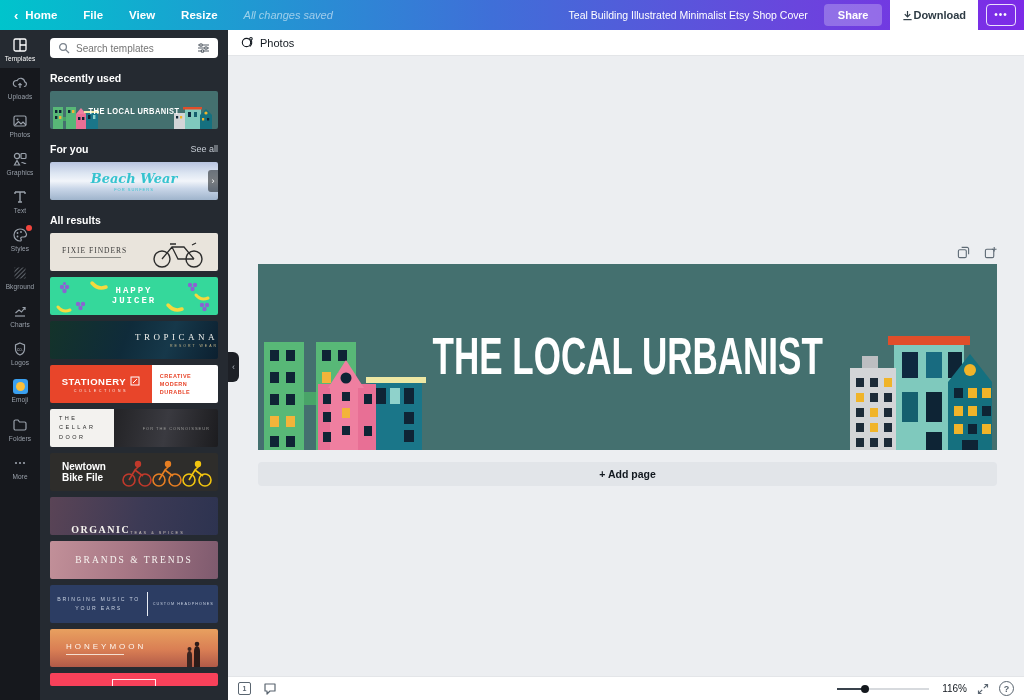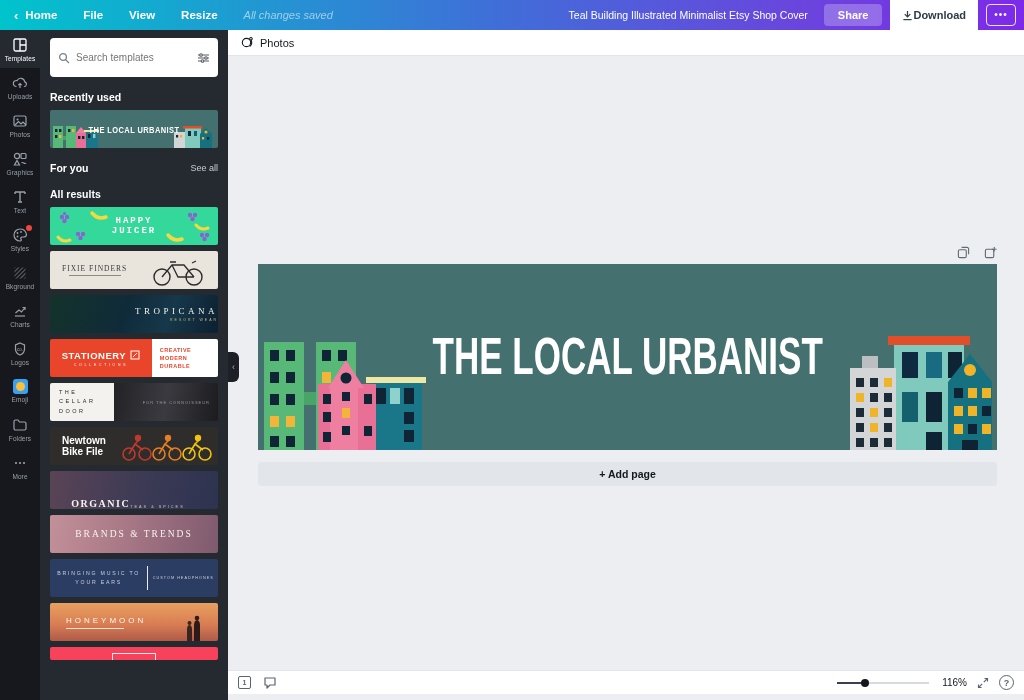--- a/index.html
+++ b/index.html
@@ -29,21 +29,21 @@
     color:#9aa1ab; cursor:pointer; position:relative; }
   .ib-item.active { background:var(--panel-bg,#252a31); color:#fff; }
   .ib-item .lbl { font-size:6.5px; letter-spacing:0.1px; }
   .ib-item svg { display:block; }
   .notif-dot { position:absolute; top:5px; right:8px; width:6px; height:6px; border-radius:50%; background:#f2453d; }
   .emoji-chip { width:15px; height:15px; border-radius:3px; background:#3aa0f0; display:flex; align-items:center; justify-content:center; }
   .emoji-face { width:9px; height:9px; border-radius:50%; background:#fbbf3b; }
 
   
   .panel { position:absolute; top:30px; left:40px; width:188px; bottom:0; background:var(--panel-bg,#252a31); padding:8px 10px; overflow:hidden; }
-  .searchbox { width:168px; height:39px; background:#fff; border-radius:4px; display:flex; align-items:center; padding:0 8px; gap:6px; }
+  .searchbox { width:168px; height:20px; background:#fff; border-radius:4px; display:flex; align-items:center; padding:0 8px; gap:6px; }
   .searchbox input { border:none; outline:none; flex:1; font-size:10px; color:#333; font-family:"Liberation Sans",sans-serif; min-width:0; }
   .sec-row { display:flex; align-items:center; justify-content:space-between; margin:14px 0 7px 0; }
   .sec-label { font-size:10.5px; font-weight:bold; color:#fff; }
   .see-all { font-size:9px; color:#c6ccd4; cursor:pointer; }
   .thumb { width:168px; height:38px; border-radius:2px; overflow:hidden; position:relative; margin-bottom:6px; cursor:pointer; }
 
   
   .t-urbanist { background:var(--design-teal,#44706f); display:flex; align-items:center; justify-content:center; }
   .t-urbanist .mini-title { color:#fff; font-size:7.5px; font-weight:bold; letter-spacing:0.4px; transform:scaleY(1.3); z-index:2; }
   .t-urbanist svg { position:absolute; bottom:0; }
@@ -137,21 +137,21 @@
   .design { position:absolute; top:208px; left:30px; width:739px; height:186px; background:var(--design-teal,#44706f); overflow:hidden; cursor:pointer; }
   .design .left-bldgs { position:absolute; left:0; bottom:0; }
   .design .right-bldgs { position:absolute; right:0; bottom:0; }
   .design-title { position:absolute; inset:0; display:flex; align-items:center; justify-content:center; }
   .design-title span { color:#fff; font-size:50px; font-weight:bold; white-space:nowrap; transform:scale(0.70,1.02); letter-spacing:0; }
 
   .add-page { position:absolute; top:406px; left:30px; width:739px; height:24px; background:#e2e5e9; border:none; border-radius:4px;
     font-size:10.5px; font-weight:bold; color:#12181f; cursor:pointer; font-family:"Liberation Sans",sans-serif; }
 
   
-  .statusbar { position:absolute; bottom:6px; left:0; right:0; height:24px; background:#fff; border-top:1px solid #e3e5e8;
+  .statusbar { position:absolute; bottom:0; left:0; right:0; height:24px; background:#fff; border-top:1px solid #e3e5e8;
     display:flex; align-items:center; justify-content:space-between; padding:0 10px; }
   .sb-left { display:flex; align-items:center; gap:12px; }
   .page-badge { width:13px; height:13px; border:1.3px solid #5a6570; border-radius:2px; font-size:7px; color:#5a6570;
     display:flex; align-items:center; justify-content:center; font-weight:bold; cursor:pointer; }
   .sb-right { display:flex; align-items:center; gap:10px; }
   .zoom-slider { display:flex; align-items:center; width:92px; height:12px; position:relative; cursor:pointer; }
   .zs-track-filled { height:2px; background:#39424c; width:28px; }
   .zs-track-rest { height:2px; background:#d7dade; flex:1; }
   .zs-knob { position:absolute; left:24px; top:2px; width:8px; height:8px; border-radius:50%; background:#14181d; }
   .zoom-value { font-size:10px; color:#12181f; min-width:28px; text-align:right; }
@@ -342,23 +342,41 @@
         <rect x="152" y="19" width="2.2" height="2.5" fill="#f0b429"></rect>
           <rect x="157" y="19" width="2.2" height="2.5" fill="#0f2435"></rect>
       </svg>
       <span class="mini-title">THE LOCAL URBANIST</span>
     </div>
 
     <div class="sec-row">
       <span class="sec-label">For you</span>
       <span class="see-all">See all</span>
     </div>
+    <div class="thumb t-beach">
+      <span class="script">Beach Wear</span>
+      <span class="sub">FOR SURFERS</span>
+      <span class="beach-next">›</span>
+    </div>
 
     <div class="sec-row">
       <span class="sec-label">All results</span>
+    </div>
+
+    <div class="thumb t-fixie">
+      <div class="tx">
+        <div class="title">FIXIE FINDERS</div>
+        <div class="rule"></div>
+      </div>
+      <svg width="66" height="30" viewBox="0 0 66 30">
+        <circle cx="16" cy="20" r="8" fill="none" stroke="#2c2c2c" stroke-width="1.4"></circle>
+        <circle cx="48" cy="20" r="8" fill="none" stroke="#2c2c2c" stroke-width="1.4"></circle>
+        <path d="M16 20L26 8h12l10 12M26 8l6 12h16M32 20L26 8" fill="none" stroke="#2c2c2c" stroke-width="1.3"></path>
+        <path d="M24 5h6M46 6l4-2" stroke="#2c2c2c" stroke-width="1.3"></path>
+      </svg>
     </div>
 
     <div class="thumb t-juicer">
       <svg width="168" height="38" viewBox="0 0 168 38">
         <g fill="#8a63d2">
             <circle cx="12" cy="10" r="2.2"></circle>
             <circle cx="17" cy="10" r="2.2"></circle>
             <circle cx="14.5" cy="14" r="2.2"></circle>
             <circle cx="14.5" cy="6.5" r="1.6"></circle>
           </g>
@@ -377,33 +395,20 @@
             <circle cx="157" cy="28" r="2.2"></circle>
             <circle cx="154.5" cy="32" r="2.2"></circle>
           </g>
         <path d="M42 6q6 7 14 4" stroke="#f5d93e" stroke-width="3.5" fill="none" stroke-linecap="round"></path>
         <path d="M118 28q6 7 14 4" stroke="#f5d93e" stroke-width="3.5" fill="none" stroke-linecap="round"></path>
         <path d="M8 30q5 6 12 3" stroke="#f5d93e" stroke-width="3" fill="none" stroke-linecap="round"></path>
         <path d="M146 18q5 6 12 3" stroke="#f5d93e" stroke-width="3" fill="none" stroke-linecap="round"></path>
       </svg>
       <span class="ln">HAPPY</span>
       <span class="ln">JUICER</span>
-    </div>
-
-    <div class="thumb t-fixie">
-      <div class="tx">
-        <div class="title">FIXIE FINDERS</div>
-        <div class="rule"></div>
-      </div>
-      <svg width="66" height="30" viewBox="0 0 66 30">
-        <circle cx="16" cy="20" r="8" fill="none" stroke="#2c2c2c" stroke-width="1.4"></circle>
-        <circle cx="48" cy="20" r="8" fill="none" stroke="#2c2c2c" stroke-width="1.4"></circle>
-        <path d="M16 20L26 8h12l10 12M26 8l6 12h16M32 20L26 8" fill="none" stroke="#2c2c2c" stroke-width="1.3"></path>
-        <path d="M24 5h6M46 6l4-2" stroke="#2c2c2c" stroke-width="1.3"></path>
-      </svg>
     </div>
 
     <div class="thumb t-trop">
       <span class="title">TROPICANA</span>
       <span class="sub">RESORT WEAR</span>
     </div>
 
     <div class="thumb t-stat">
       <div class="left">
         <div class="title">

